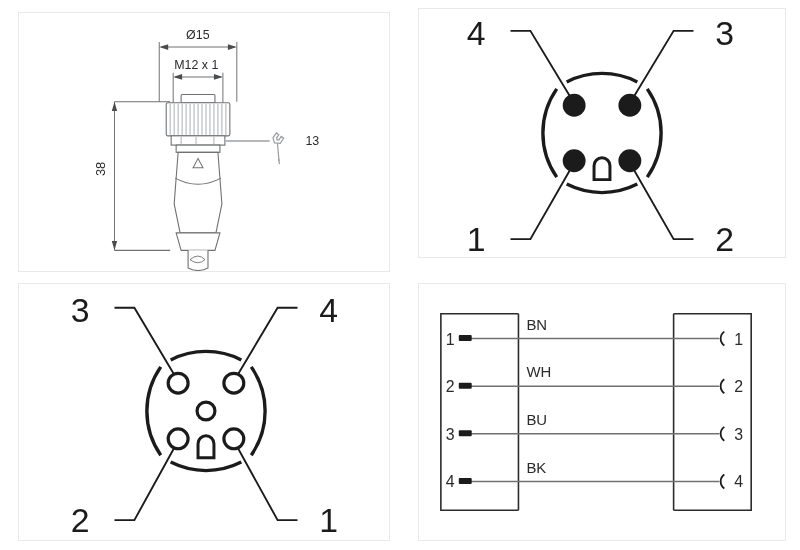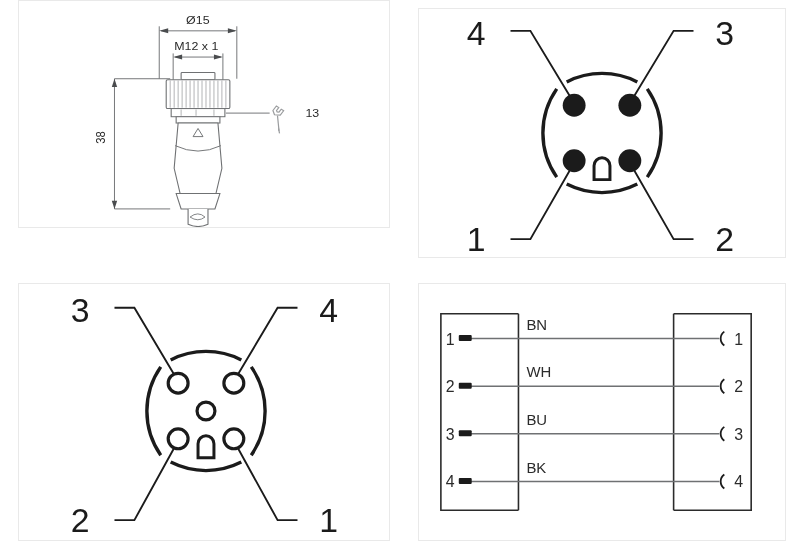--- a/index.html
+++ b/index.html
@@ -10,21 +10,21 @@
     overflow:hidden;
   }
   .sheet{position:relative;width:800px;height:550px;}
 
   .panel{
     position:absolute;
     background:#ffffff;
     border:1px solid #e9e9e9;
     box-sizing:border-box;
   }
-  #panel-dim      {left:18px;  top:0;   width:372px; height:228px;}
+  #panel-dim      {left:18px;  top:12px;   width:372px; height:260px;}
   #panel-socket   {left:418px; top:8px;   width:368px; height:250px;}
   #panel-pin      {left:18px;  top:283px; width:372px; height:258px;}
   #panel-wiring   {left:418px; top:283px; width:368px; height:258px;}
 
   .panel svg{position:absolute;left:0;top:0;width:100%;height:100%;display:block;}
 
   .tx-dim{font-family:"Liberation Sans",sans-serif;font-size:12.5px;fill:#2b2b2b;}
   .tx-big{font-family:"Liberation Sans",sans-serif;font-size:34px;fill:#1b1b1b;}
   .tx-wire{font-family:"Liberation Sans",sans-serif;font-size:15px;fill:#2b2b2b;}
   .tx-num{font-family:"Liberation Sans",sans-serif;font-size:16px;fill:#2b2b2b;}

